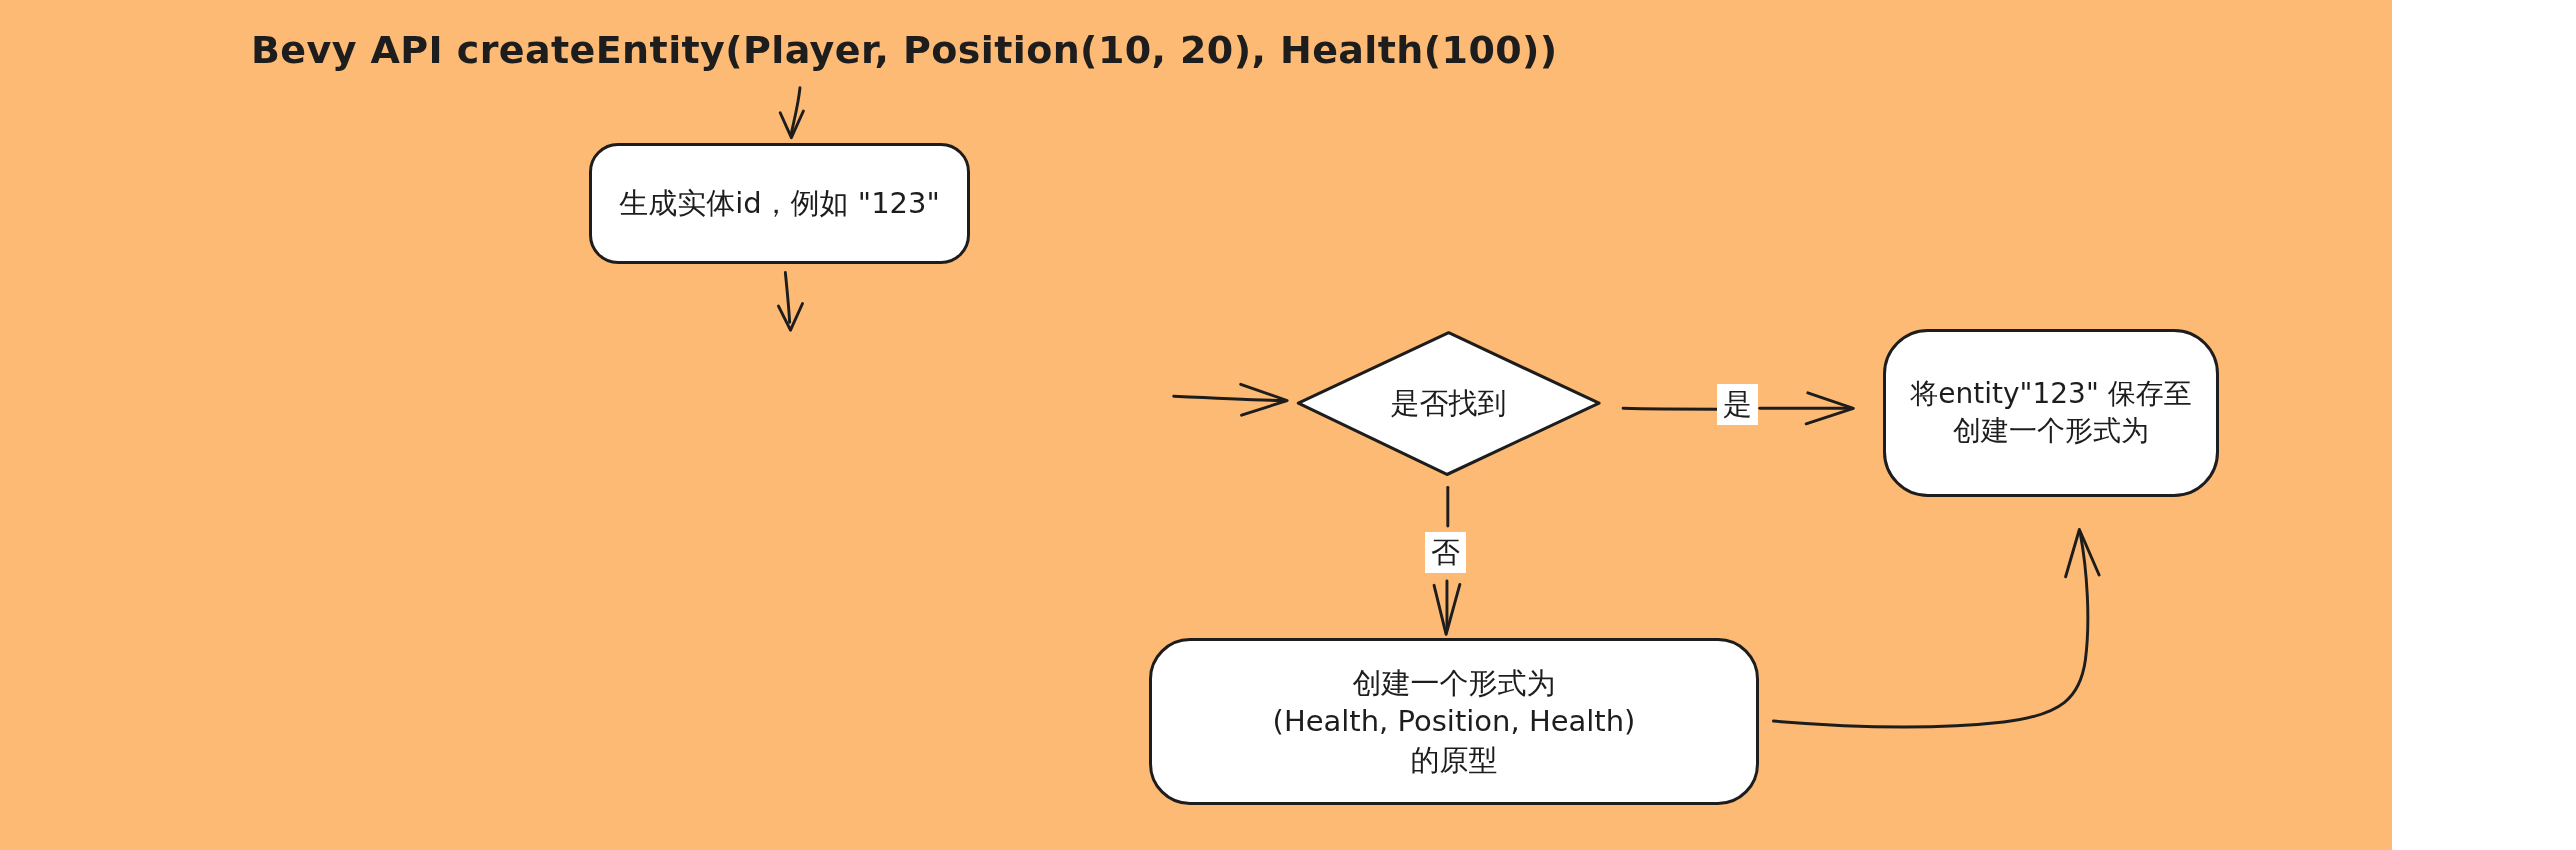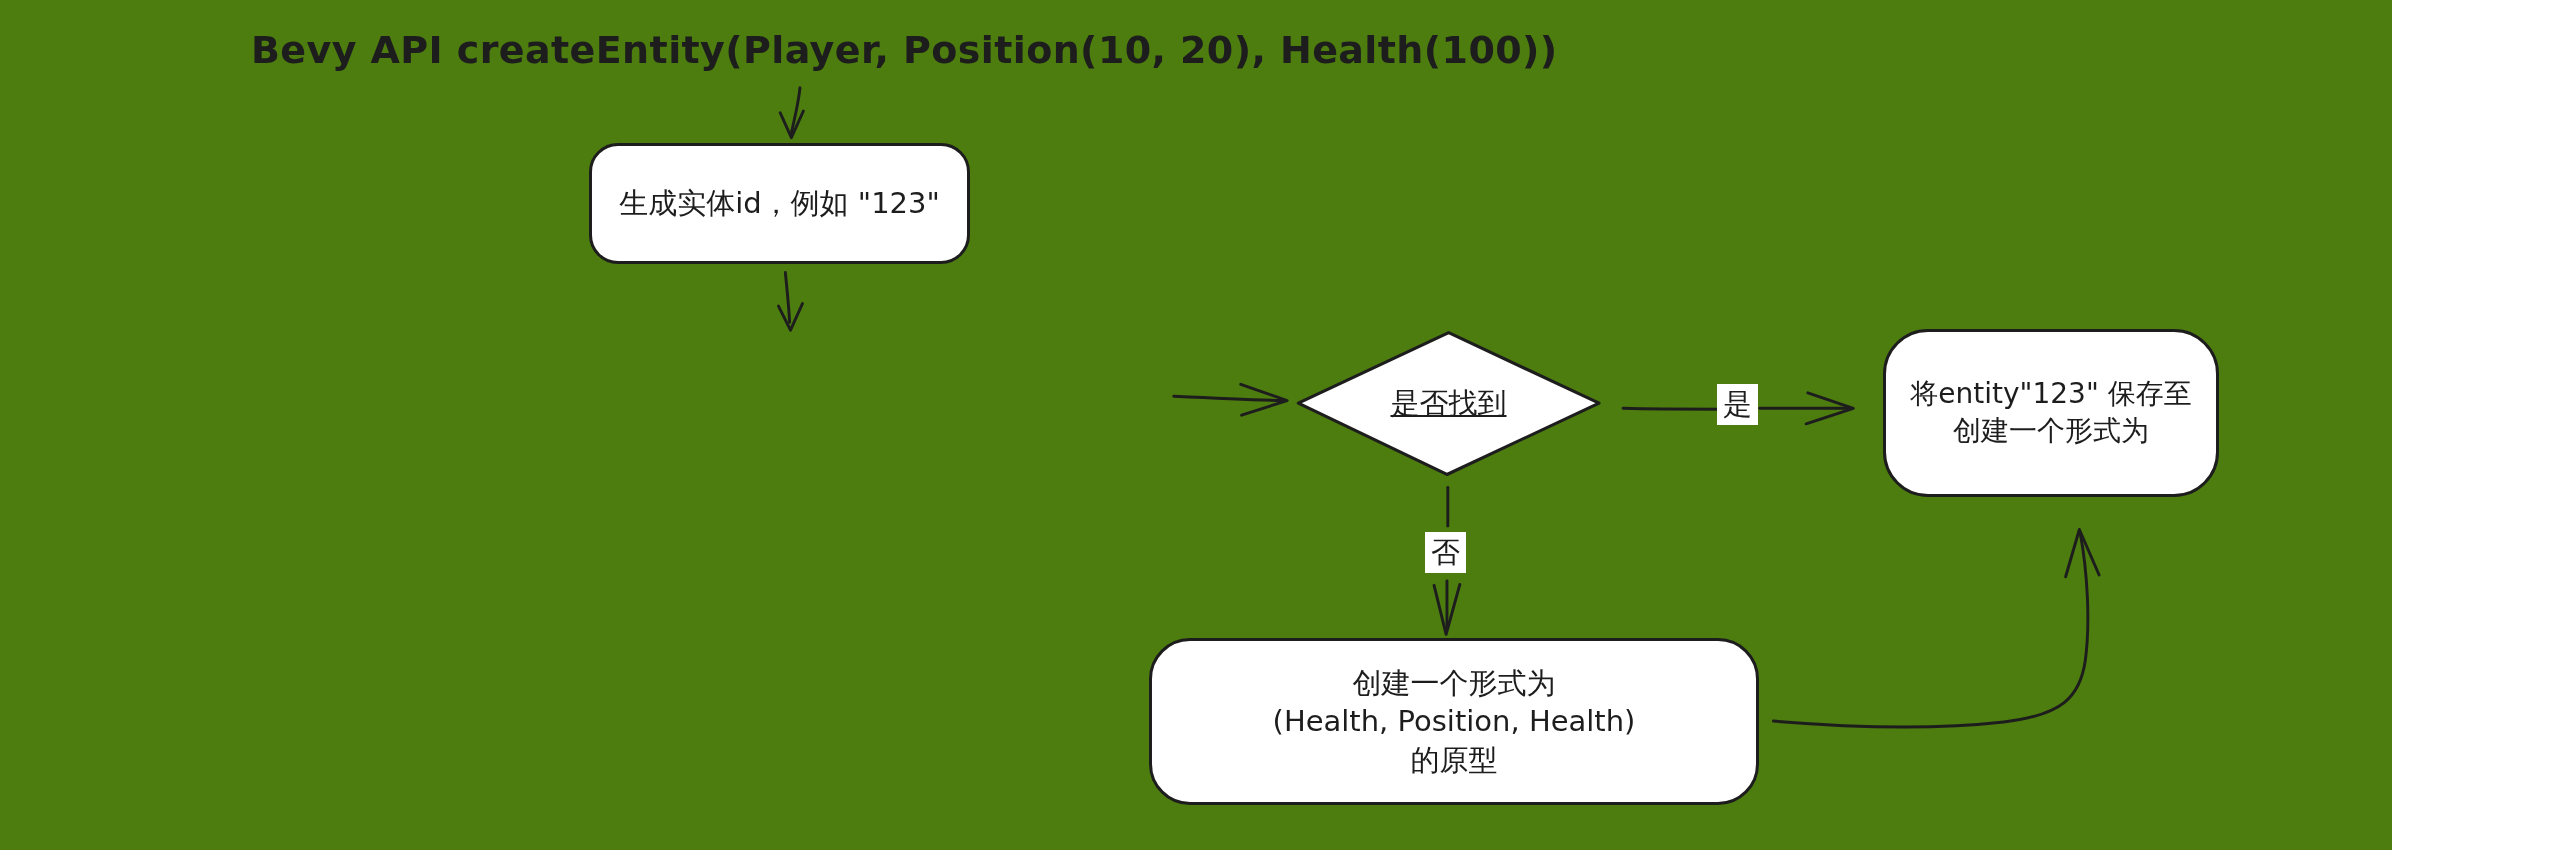--- a/index.html
+++ b/index.html
@@ -4,21 +4,21 @@
 <style>
   html, body {
     margin: 0;
     padding: 0;
     background: #ffffff;
   }
   .canvas {
     position: relative;
     width: 2392px;
     height: 851px;
-    background: #4d7c0f;
+    background: #fdba74;
     font-family: "DejaVu Sans", sans-serif;
     color: #1d1d1d;
     overflow: hidden;
   }
   .diagram-title {
     position: absolute;
     left: 251px;
     top: 27.5px;
     font-size: 38px;
     font-weight: 600;
@@ -48,21 +48,20 @@
     position: absolute;
     left: 1298px;
     top: 333px;
     width: 301px;
     height: 142px;
     display: flex;
     align-items: center;
     justify-content: center;
     font-size: 29px;
     z-index: 2;
-    text-decoration: underline;
   }
   .edge-label {
     position: absolute;
     width: 41px;
     height: 41px;
     display: flex;
     align-items: center;
     justify-content: center;
     font-size: 29px;
     background: #ffffff;

